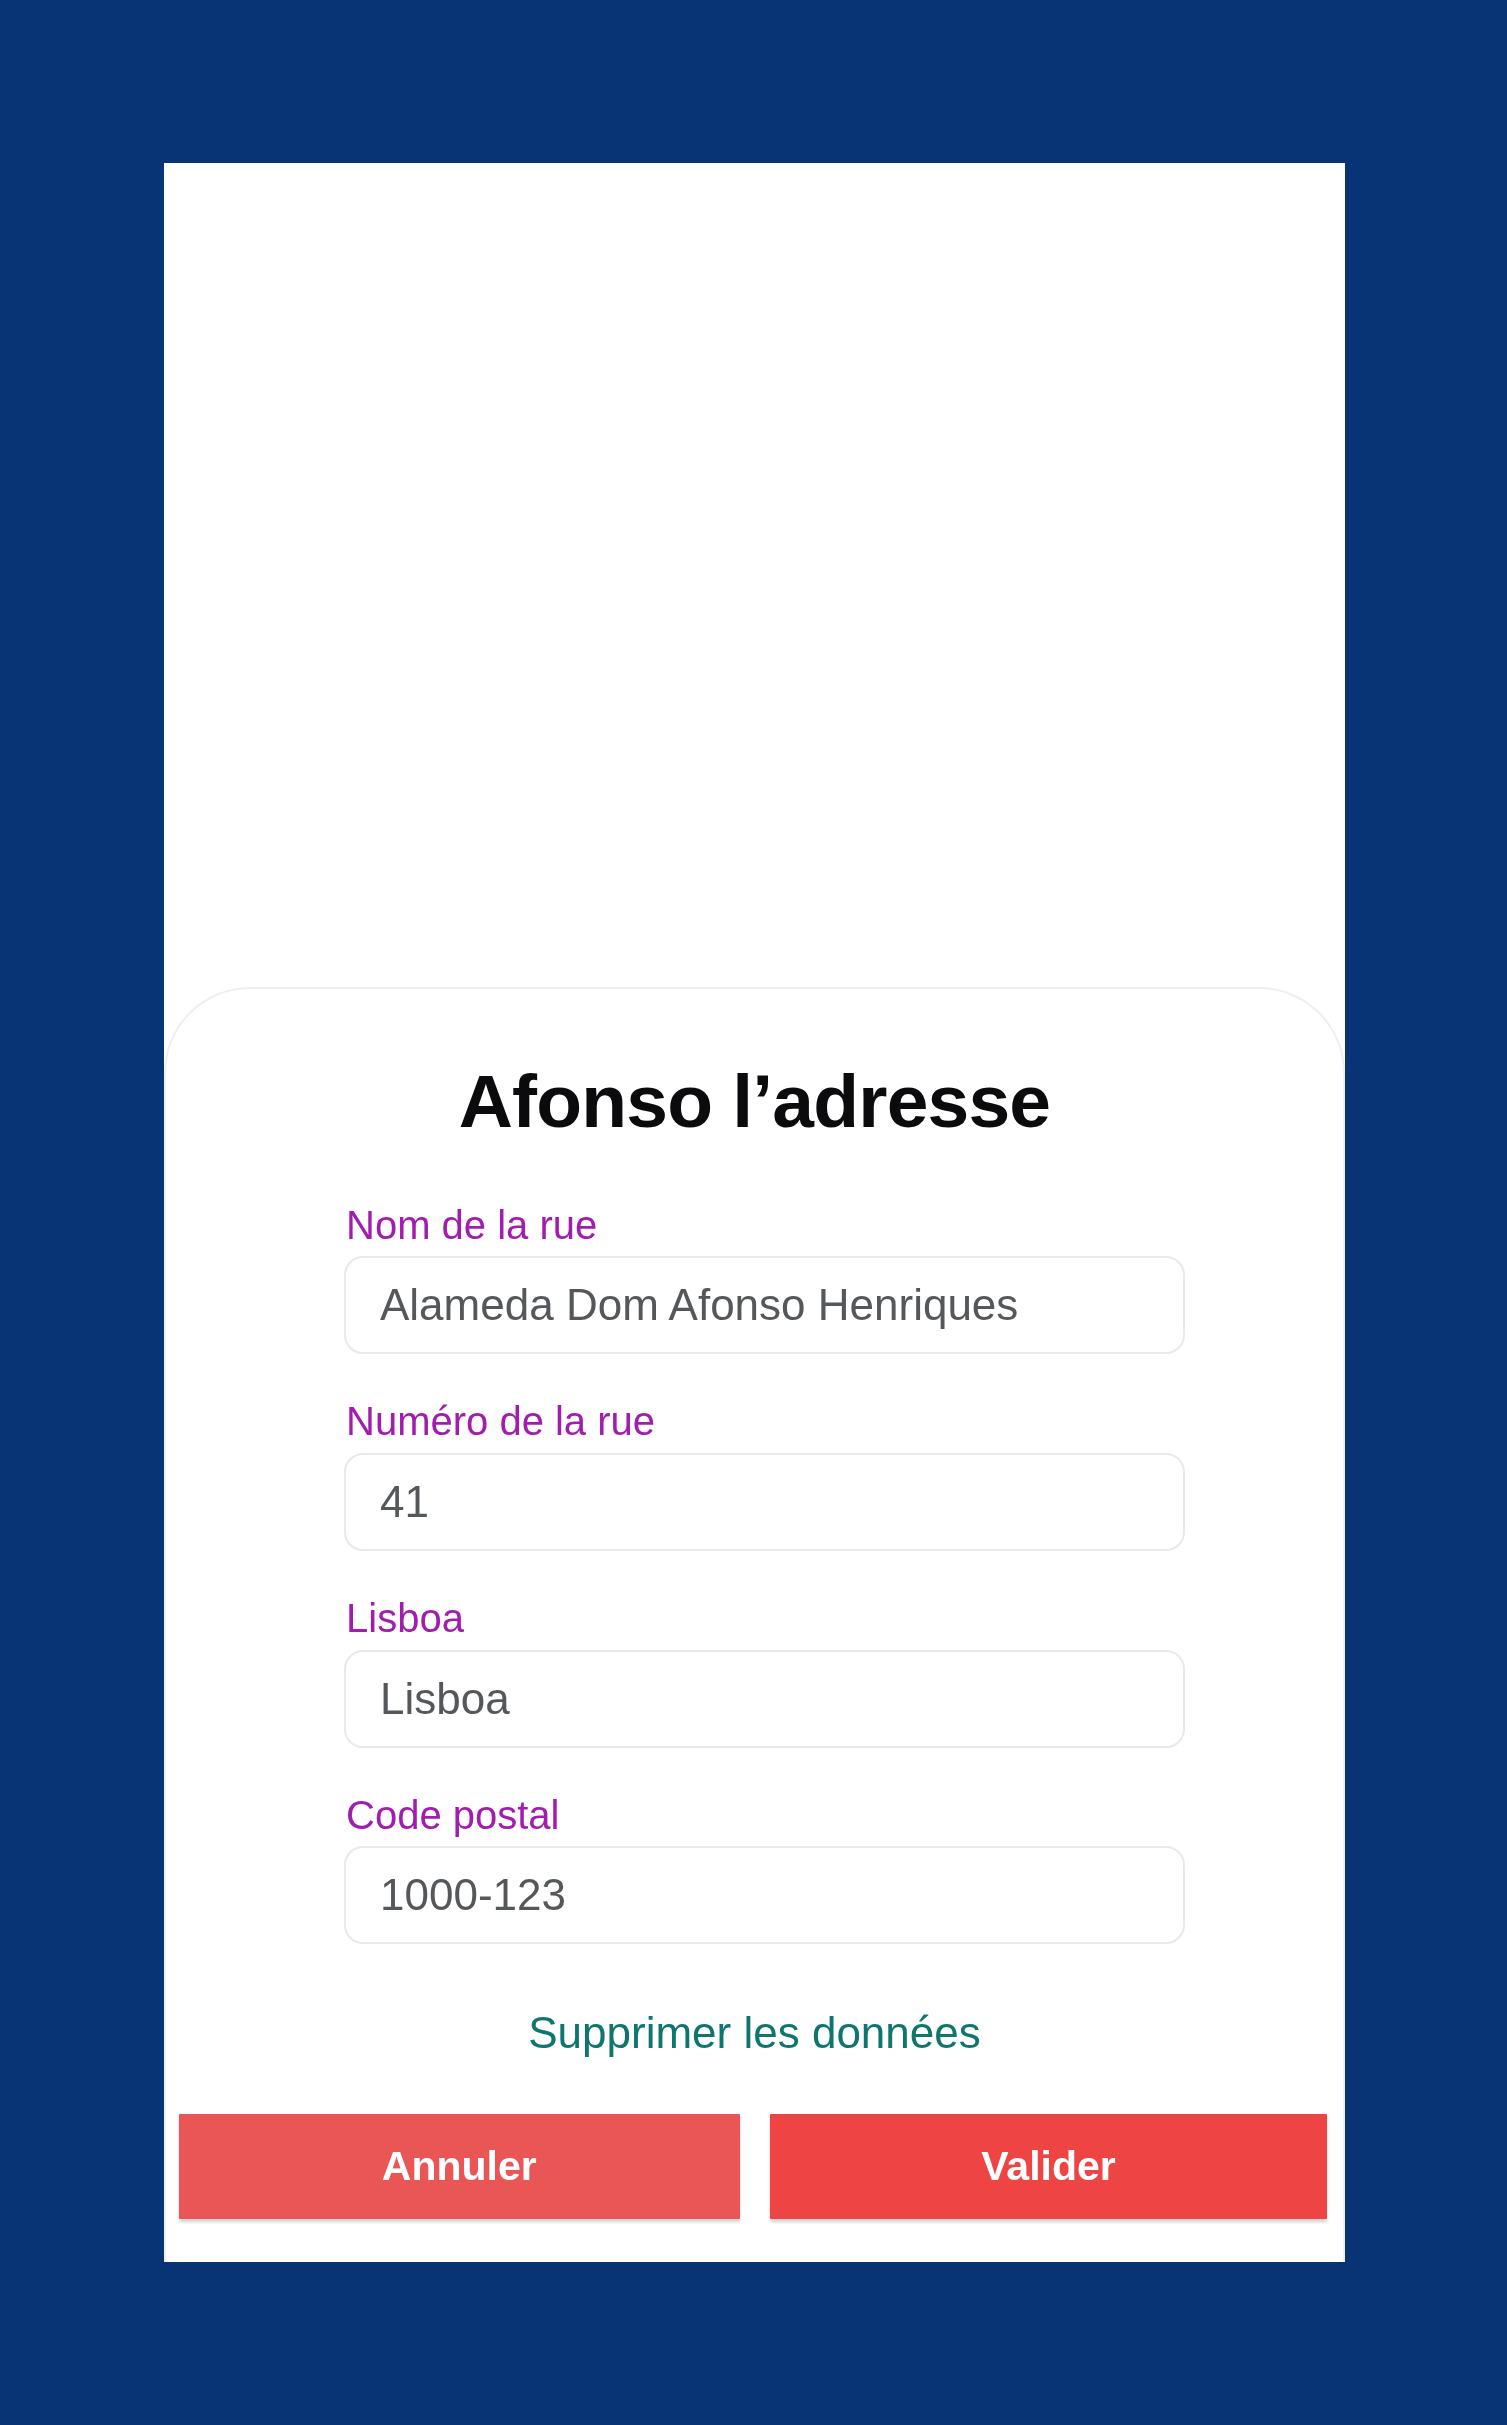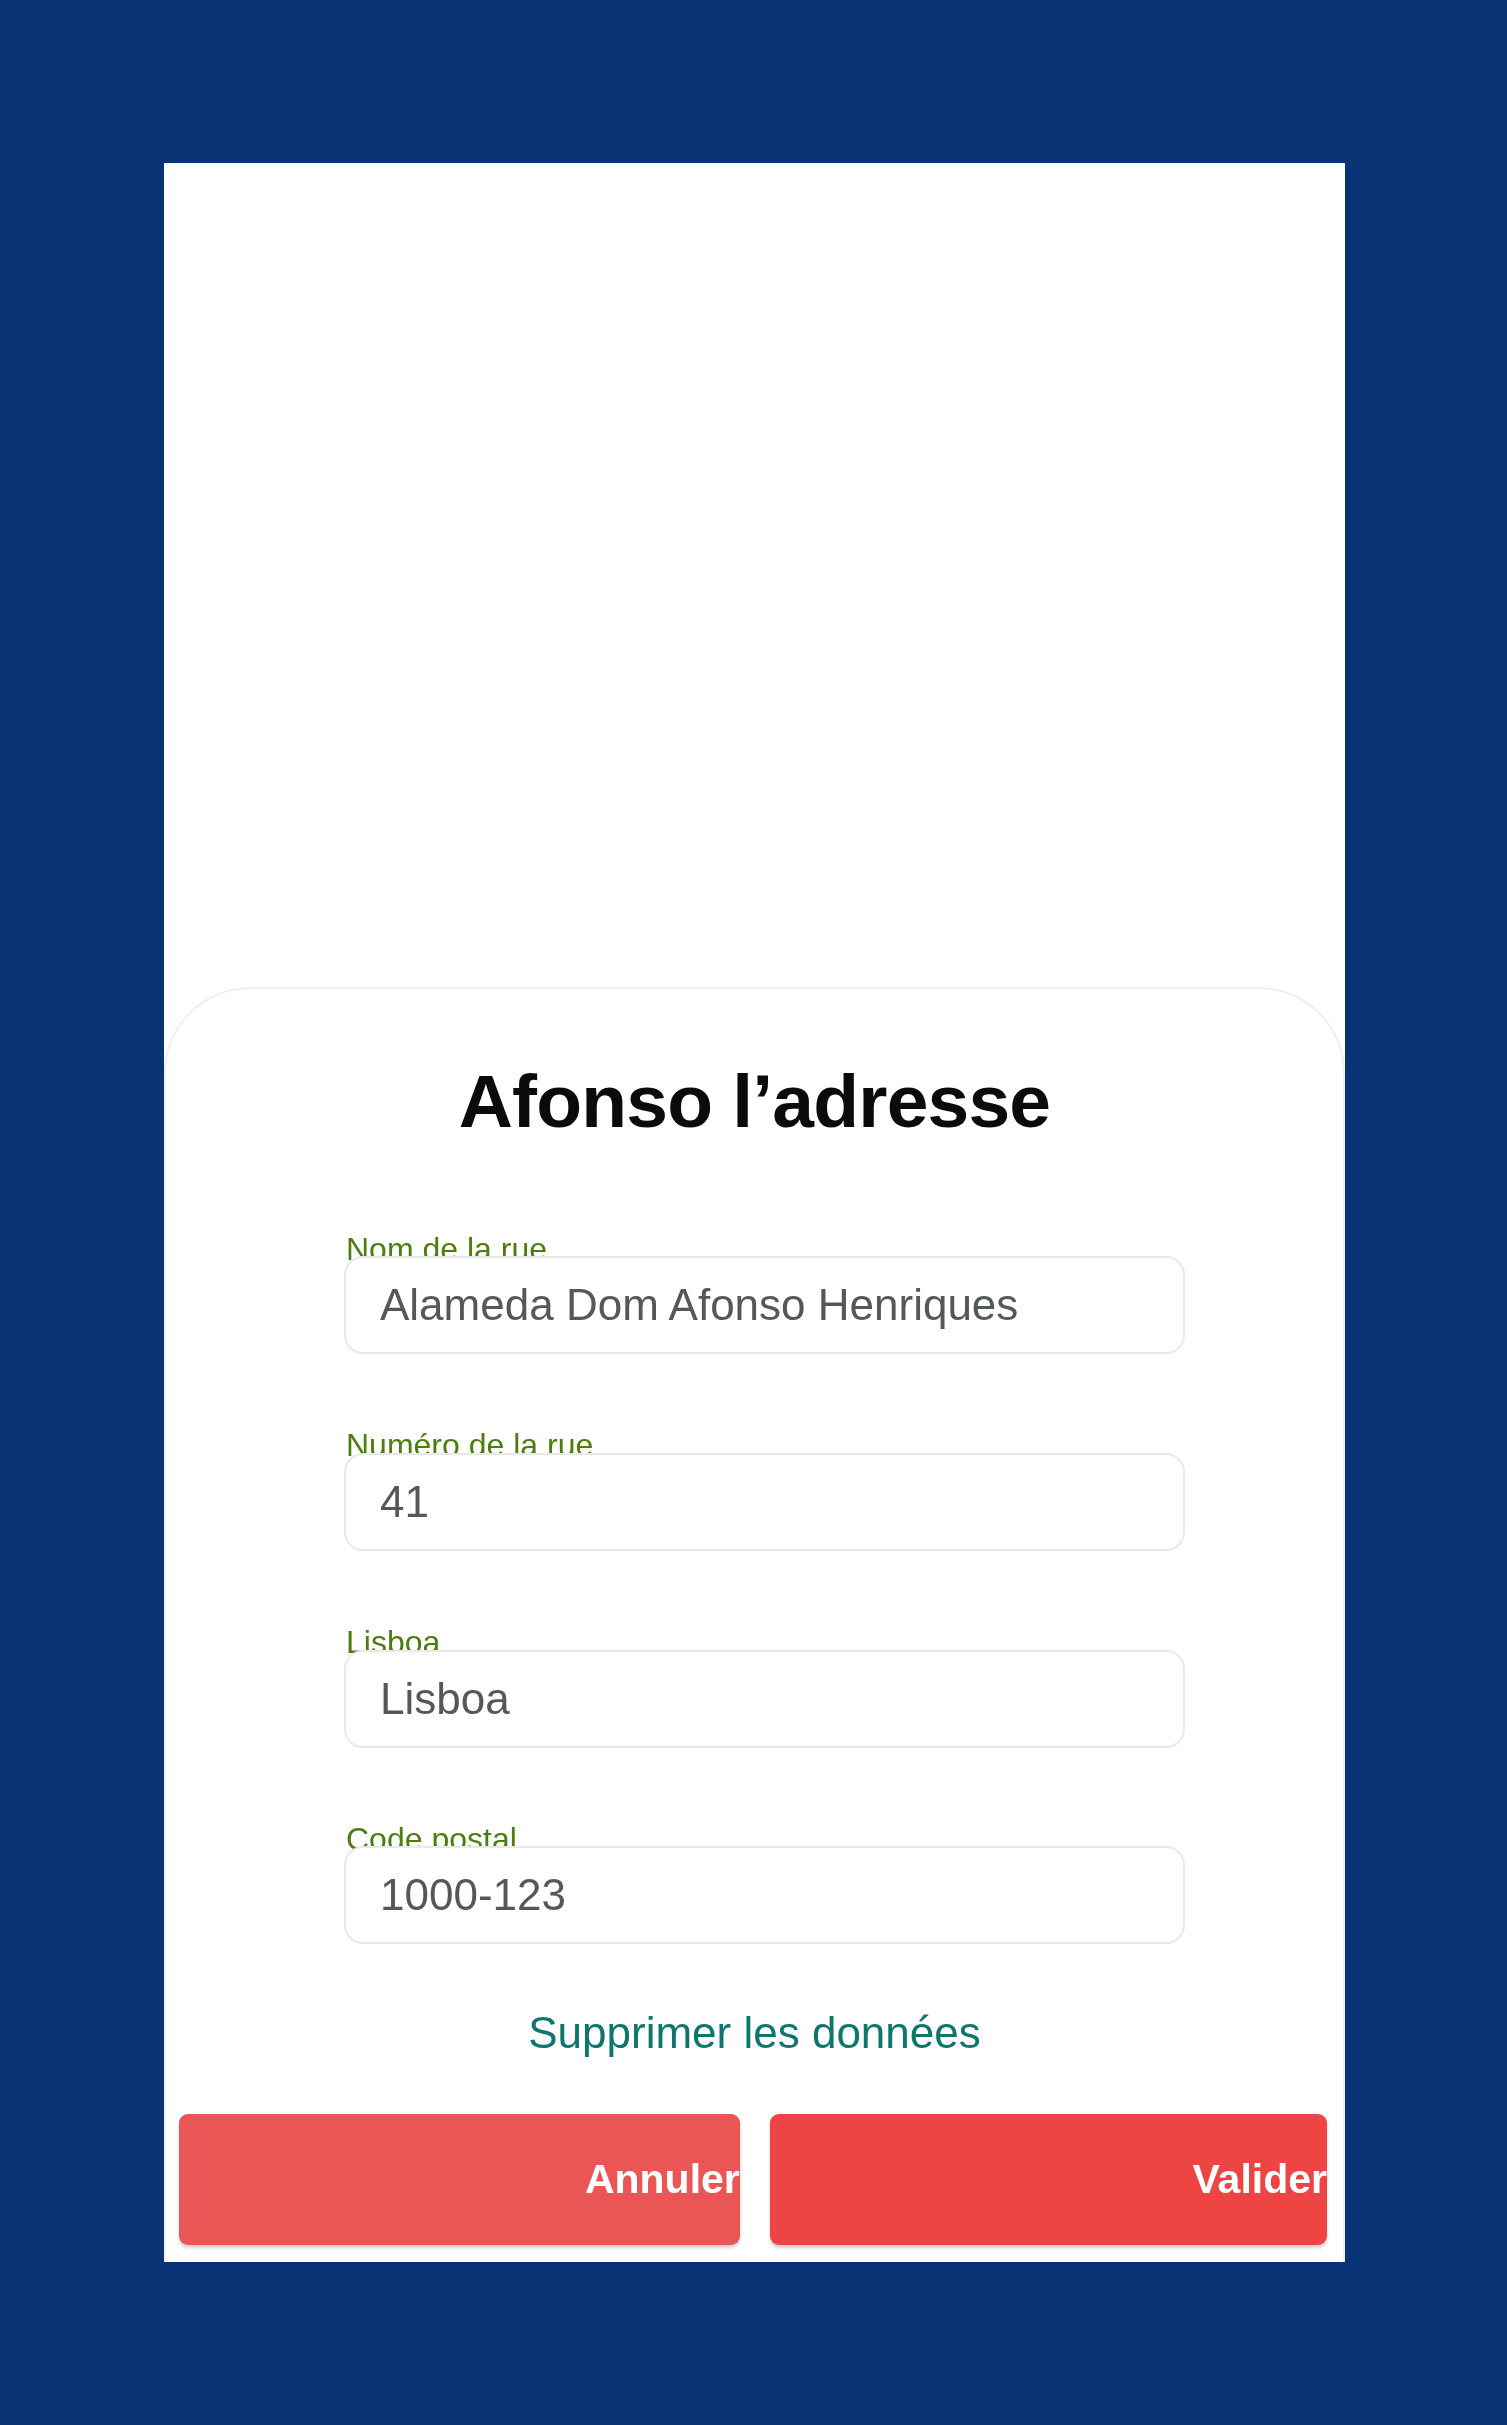--- a/index.html
+++ b/index.html
@@ -32,24 +32,23 @@
     text-align:center;
     font-size:75px;
     font-weight:600;
     color:#0b0b0d;
     letter-spacing:-0.8px;
   }
   .field-label {
     position:absolute;
     left:182px;
     width:841px;
-    font-size:32px;
+    font-size:40px;
     line-height:52px;
-    color:#4d7c0f;
-    margin-top:24px;
+    color:#a21caf;
   }
   .field-input {
     position:absolute;
     left:180px;
     width:841px;
     height:98px;
     border:2.5px solid #e9e9e9;
     border-radius:19px;
     background:#ffffff;
     padding:0 34px;
@@ -67,30 +66,29 @@
     left:0; top:1845px;
     width:100%;
     text-align:center;
     font-size:44px;
     color:#0f766e;
     cursor:pointer;
   }
   .btn {
     position:absolute;
     top:1951px;
-    height:131px;
+    height:105px;
     border:none;
-    border-radius:9px;
+    border-radius:1px;
     font-family:"Liberation Sans", sans-serif;
     font-size:41px;
     font-weight:700;
     color:#ffffff;
     cursor:pointer;
     box-shadow:0 2.5px 3.3px rgba(0,0,0,0.18);
-    text-align:right;
   }
   .btn-cancel {
     left:14.8px; width:561px;
     background:#ea5656;
   }
   .btn-confirm {
     left:606px; width:557px;
     background:#ef4444;
   }
 </style>

